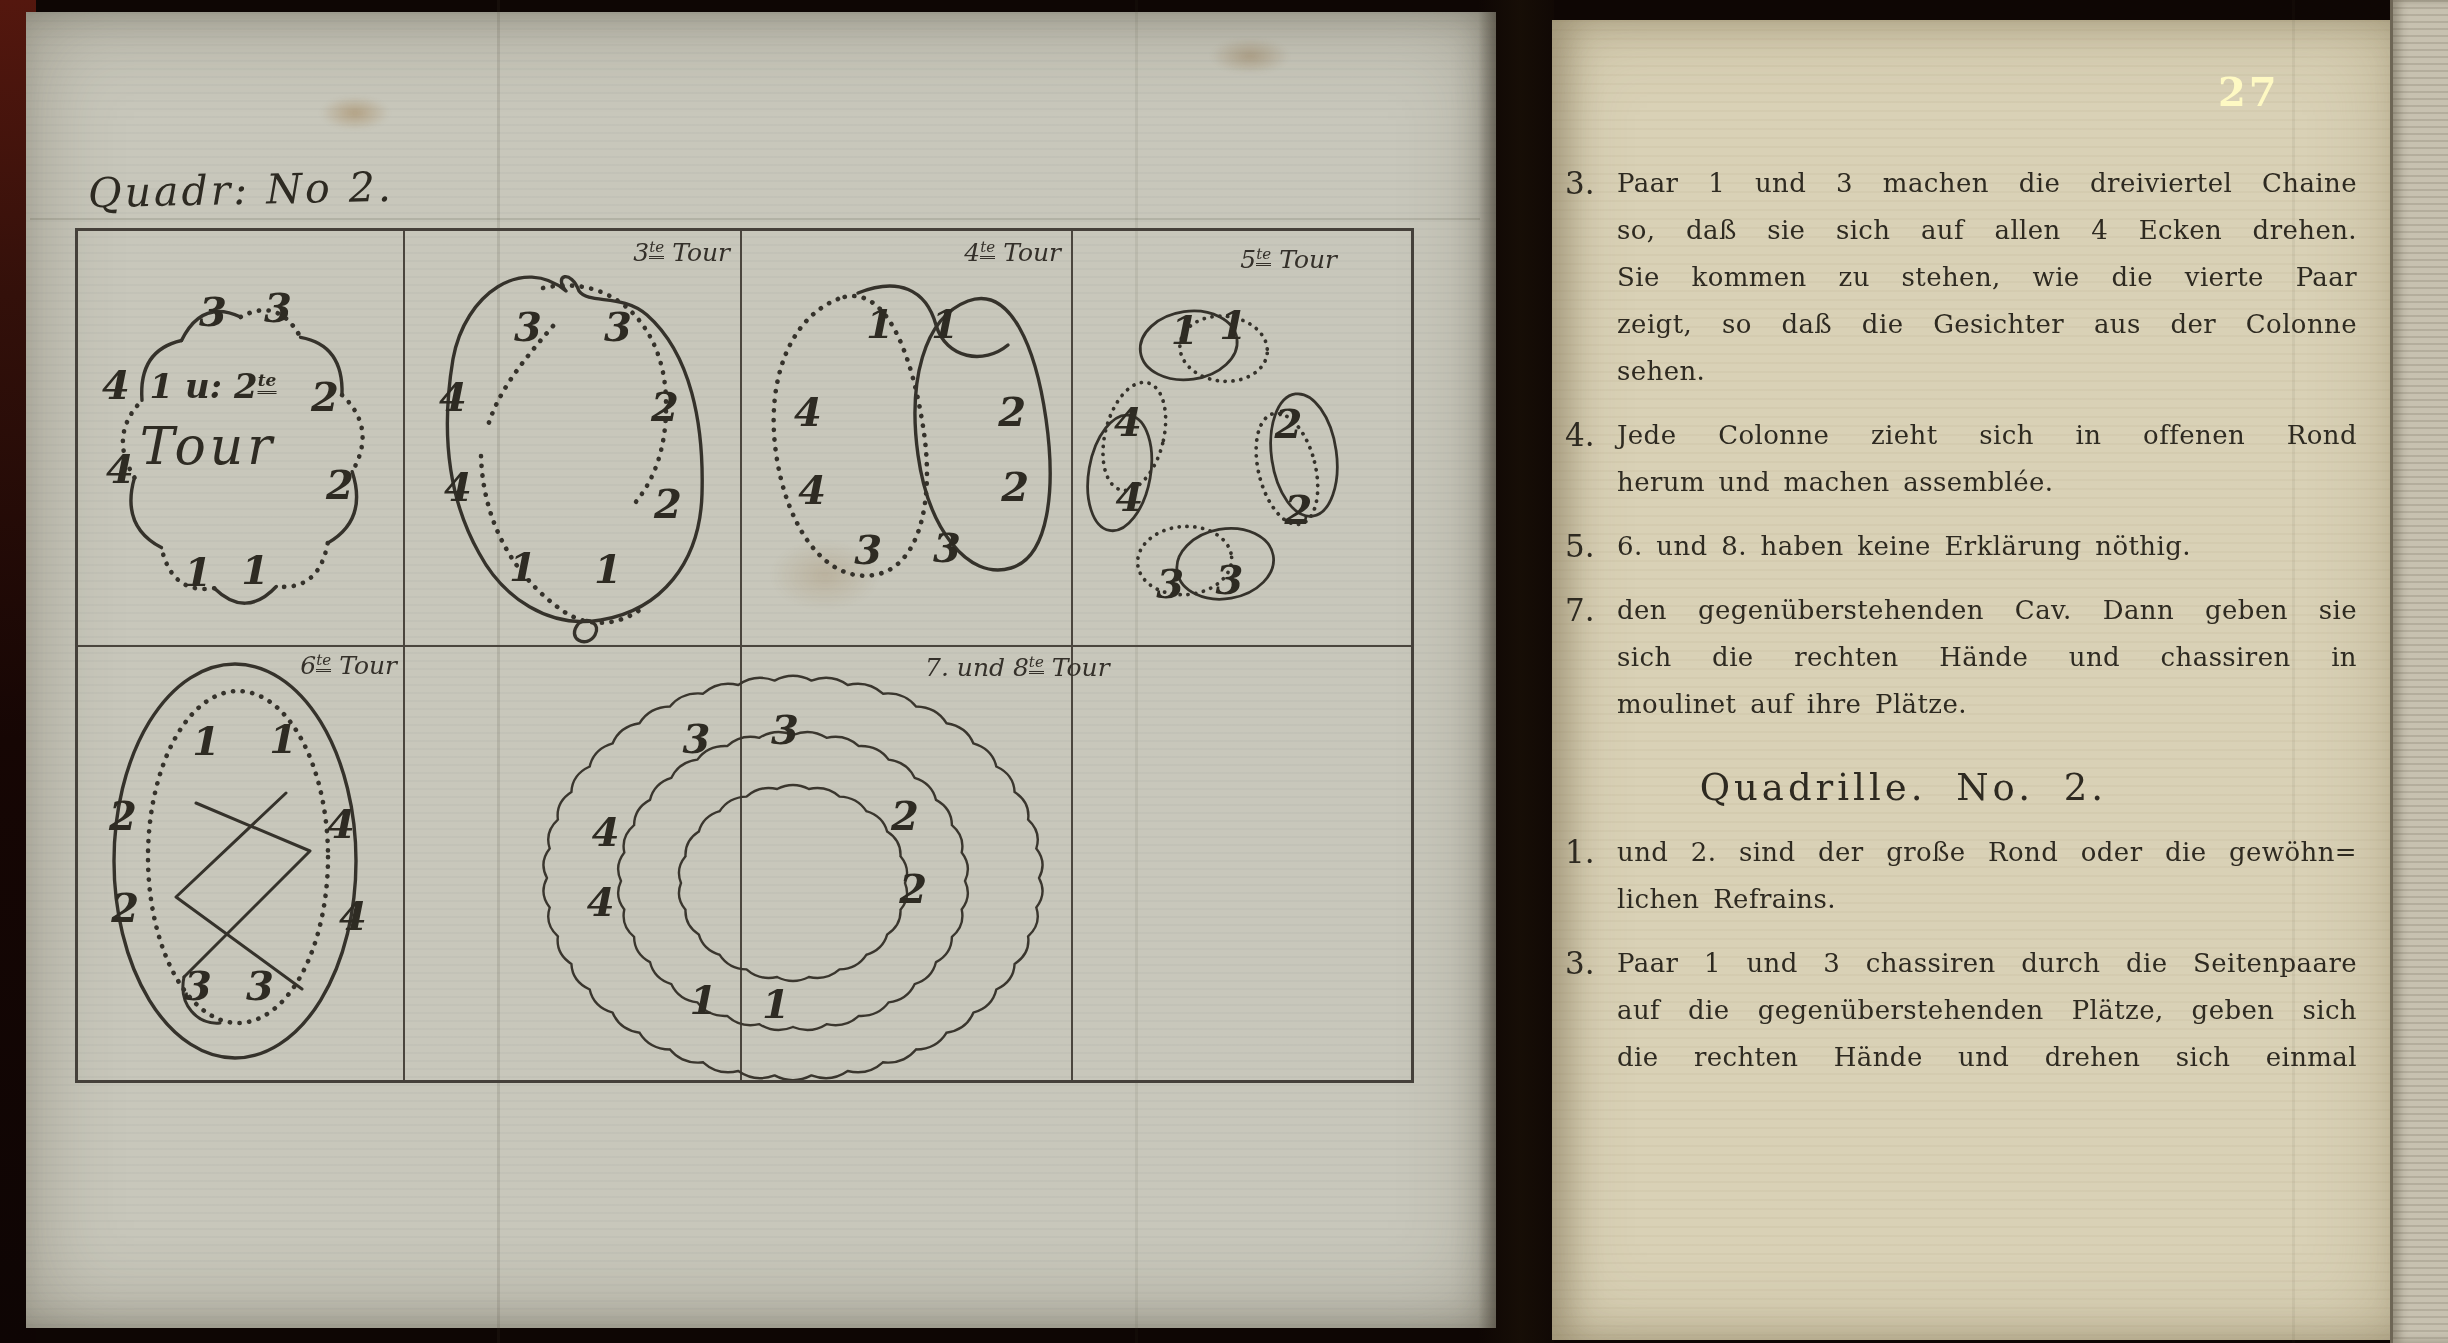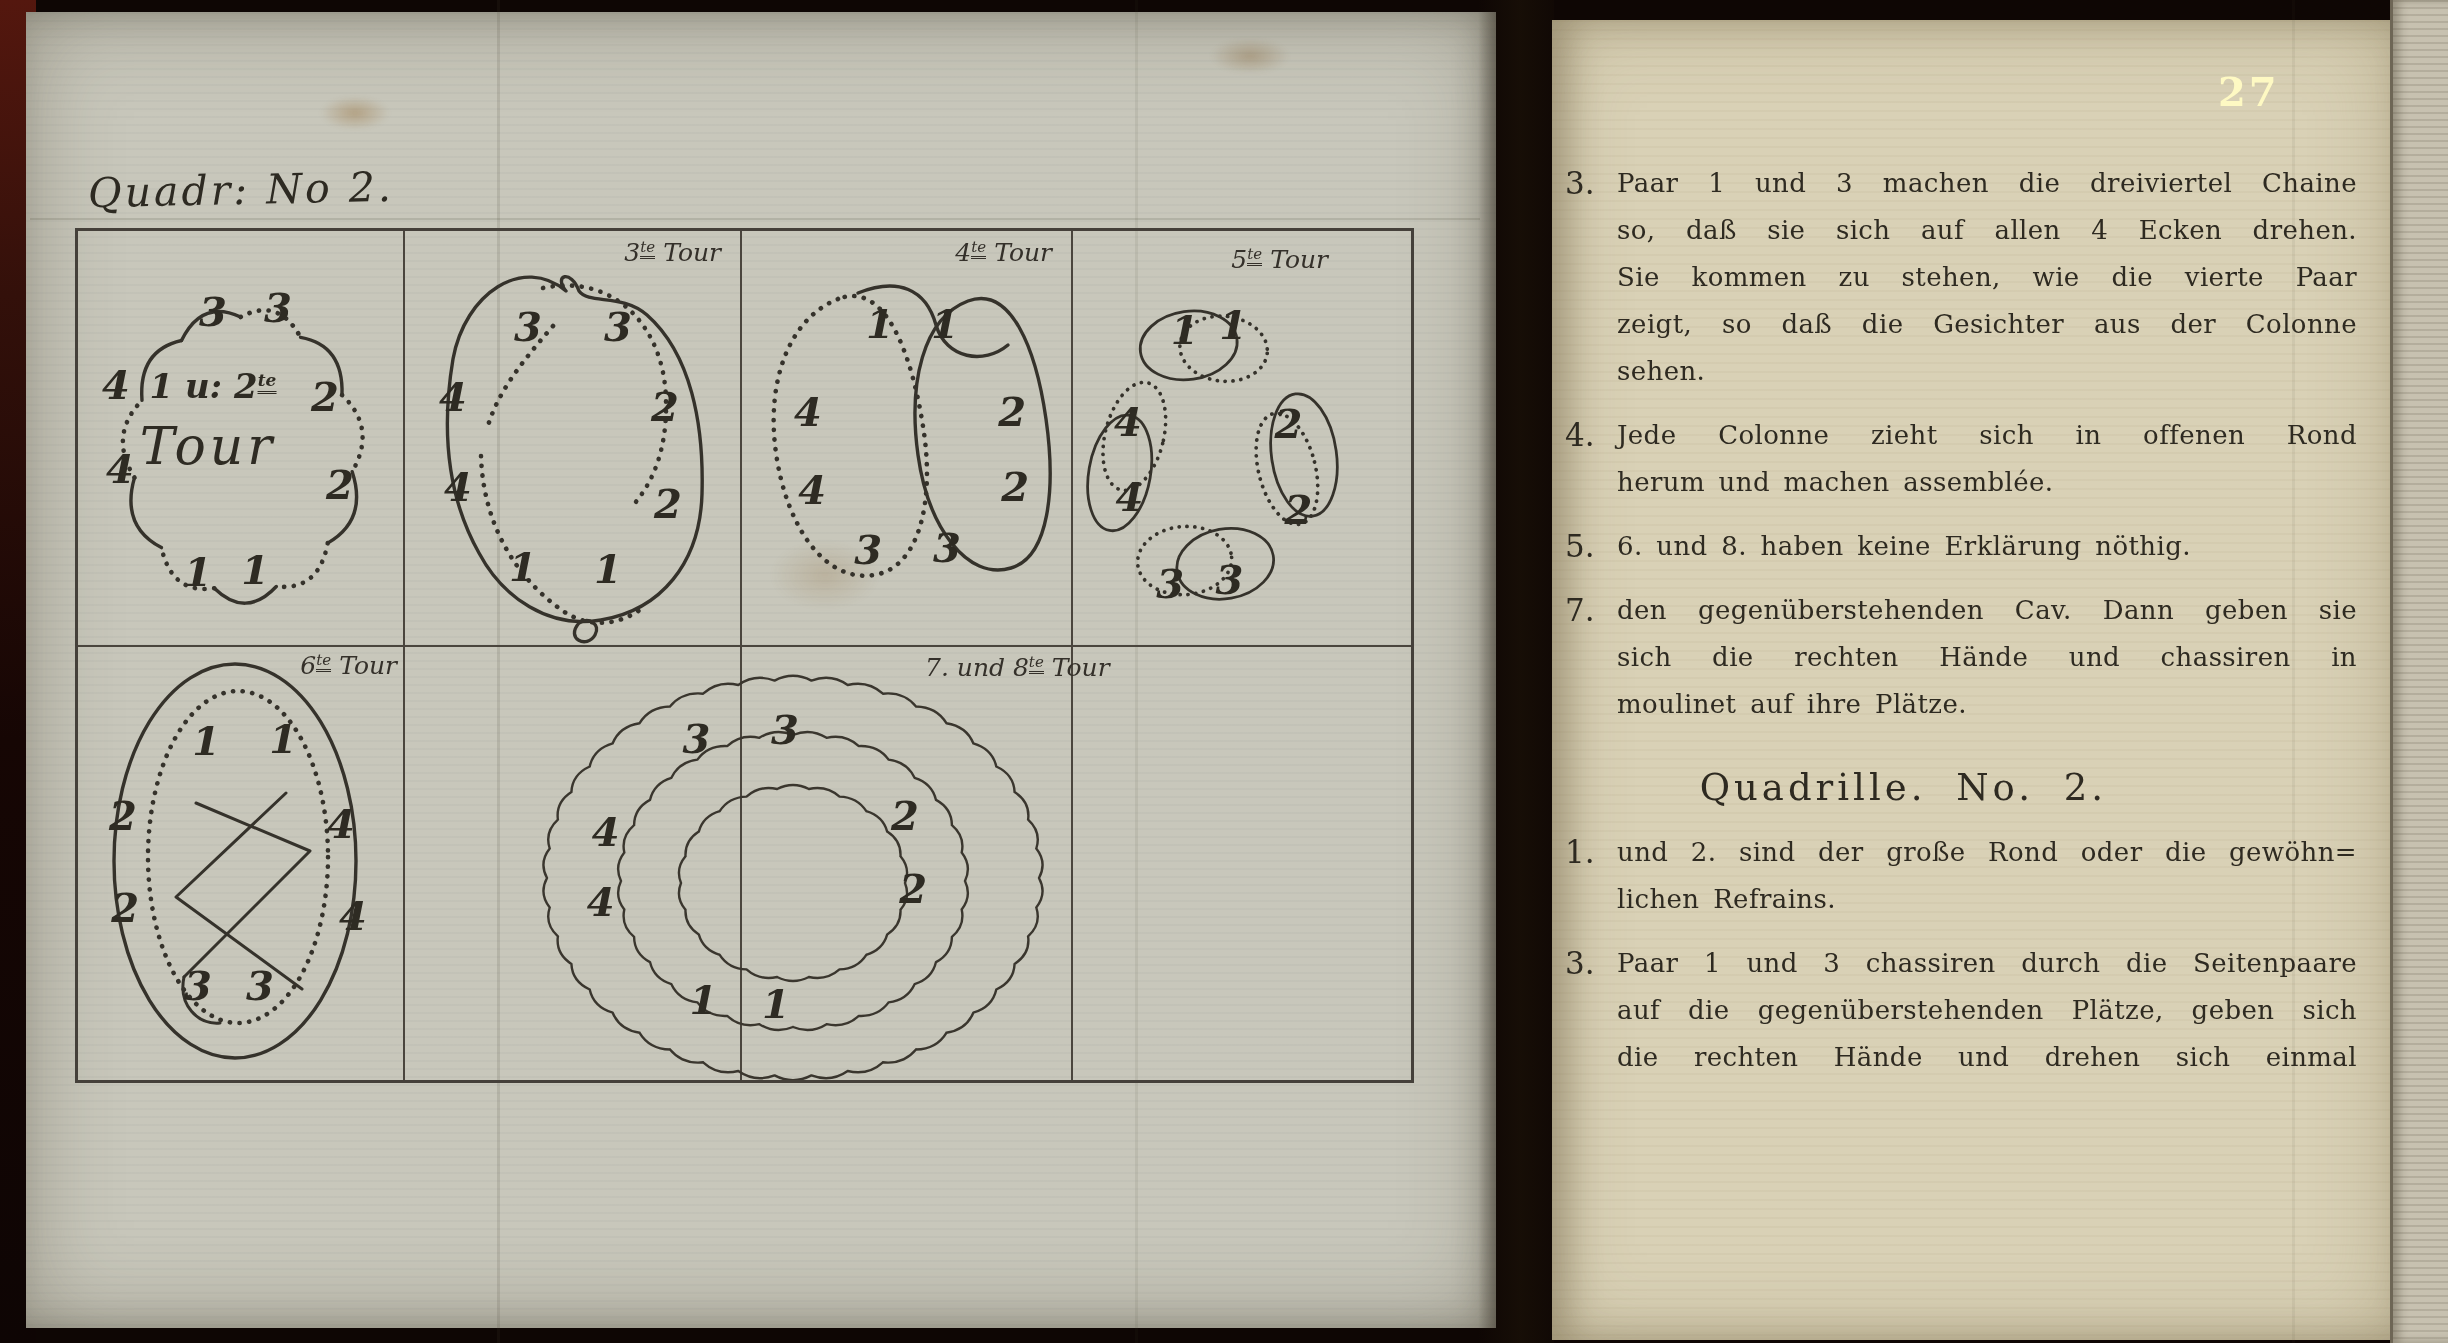--- a/index.html
+++ b/index.html
@@ -26,21 +26,21 @@
   .gl-h{position:absolute;left:0;width:100%;height:2px;background:#4a453d;}
   .cell{position:absolute;}
   .cell svg{position:absolute;inset:0;width:100%;height:100%;}
   .marks{position:absolute;inset:0;}
   .mark{position:absolute;transform:translate(-50%,-50%);font-style:italic;
     font-size:40px;font-weight:bold;color:#2e2b23;white-space:nowrap;}
   .mark.script{font-size:52px;font-weight:normal;letter-spacing:4px;}
   .msup{font-size:.5em;border-bottom:3px double #2e2b23;padding-bottom:1px;}
   .tourlabel{position:absolute;font-style:italic;font-size:25px;color:#34302a;
     white-space:nowrap;}
-  .tl-right{top:7px;right:19px;}
+  .tl-right{top:7px;right:10px;}
   .lsup{font-size:.6em;border-bottom:3px double #34302a;}
   .lword{margin-left:8px;}
   .solid{fill:none;stroke:#35322b;stroke-width:3.4;stroke-linecap:round;stroke-linejoin:round;}
   .thin{stroke-width:3;}
   .dot{fill:none;stroke:#35322b;stroke-width:4.6;stroke-linecap:round;stroke-dasharray:0.2 9.5;}
   .curl{fill:none;stroke:#3a362e;stroke-width:2.4;stroke-linecap:round;}
   
   .gutter{position:absolute;left:1478px;top:0;width:76px;height:100%;
     background:linear-gradient(90deg,rgba(25,16,7,0) 0%,rgba(25,16,7,.78) 55%,rgba(25,16,7,.25) 100%);}
   

